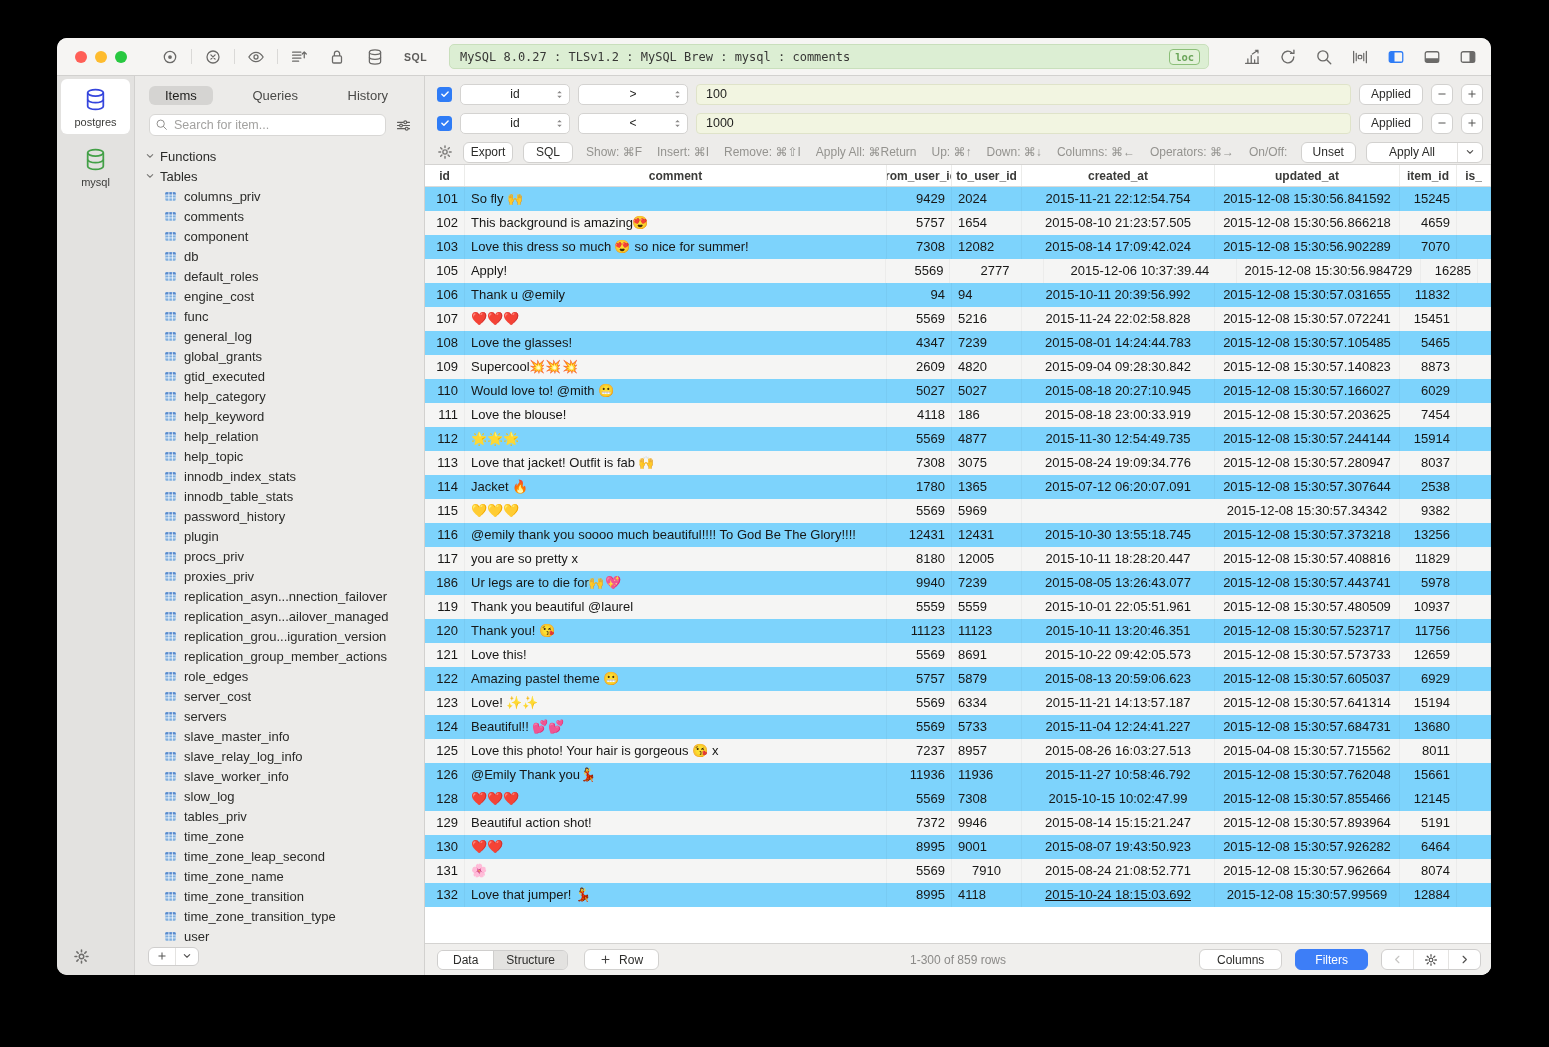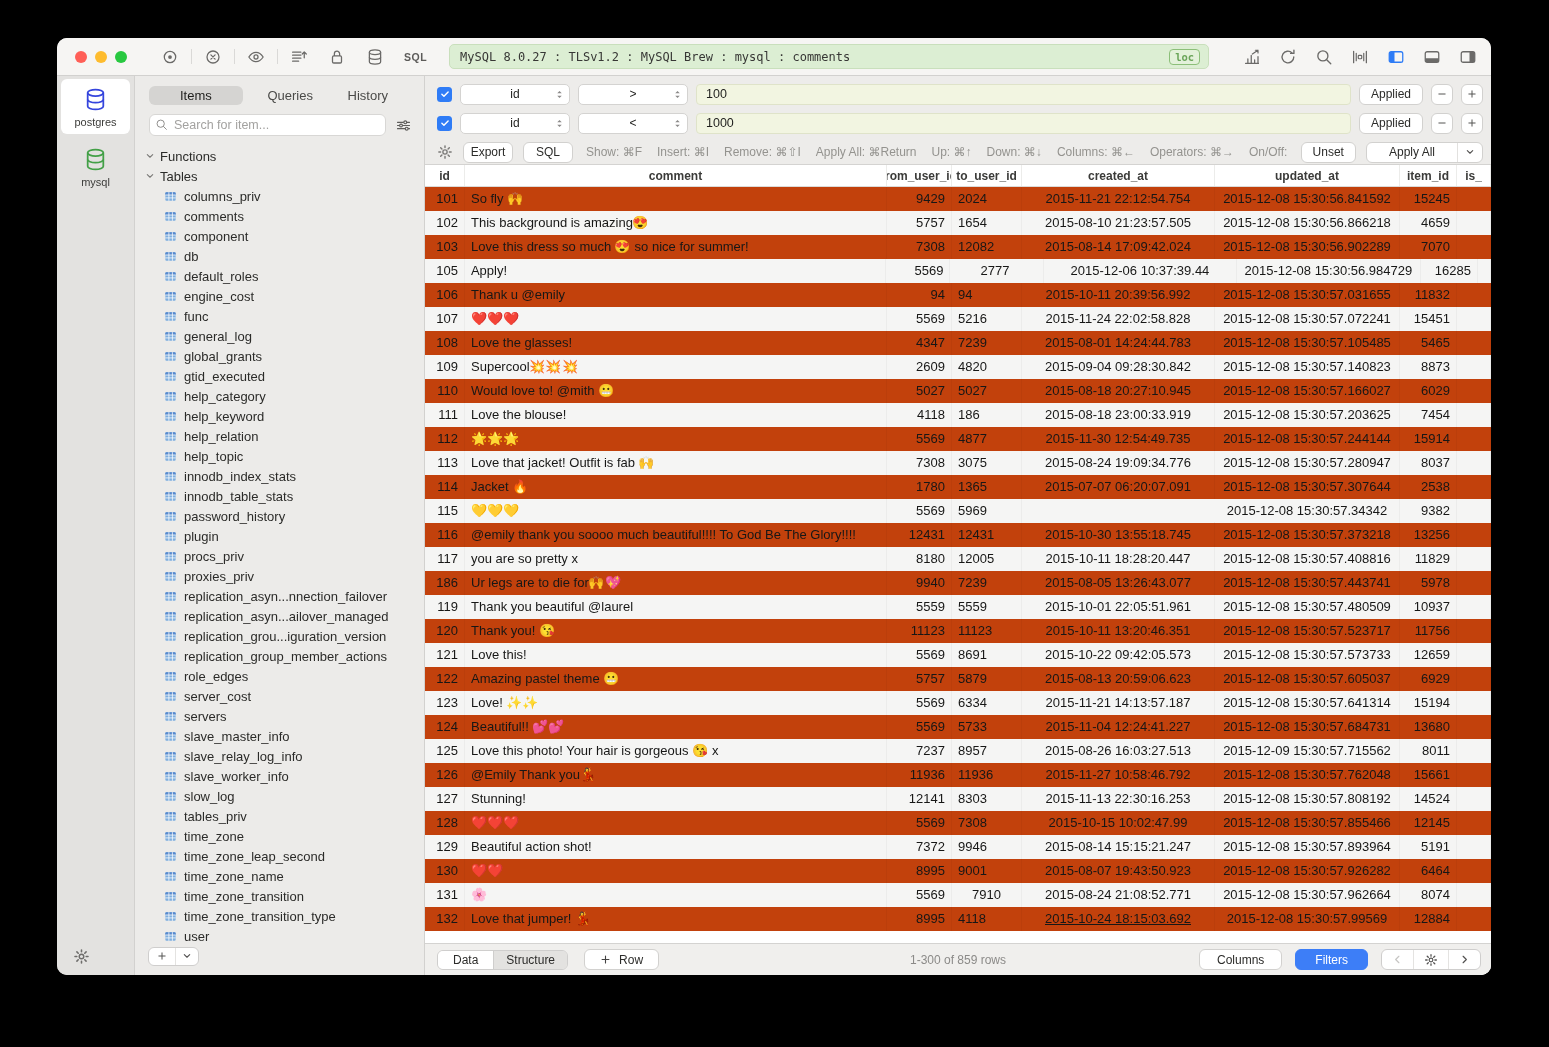--- a/index.html
+++ b/index.html
@@ -36,21 +36,21 @@
   .conn .ic { width:25px; height:25px; }
   .conn-label { font-size:11px; color:#3c3c3a; margin-top:4px; }
   .conn.pg .ic { color:#3545dd; } .conn.my .ic { color:#43a047; }
   .rail-bottom { margin-top:auto; padding:0 0 10px 16px; }
   .rail-bottom .ic { width:17px; height:17px; color:#6e6d6b; }
 
   
   .sidebar { width:290px; flex:0 0 290px; background:#ecebe9; border-right:1px solid #d2d1cf; display:flex; flex-direction:column; min-height:0; }
   .tabs { display:flex; align-items:center; justify-content:space-between; padding:10px 26px 2px 14px; }
   .tab { font-size:13px; color:#4a4a48; padding:2px 10px; border-radius:6px; }
-  .tab.active { background:#d5d4d2; color:#1e1e1c; padding:2px 31px; }
+  .tab.active { background:#d5d4d2; color:#1e1e1c; padding:2px 16px; }
   .searchrow { display:flex; align-items:center; padding:7px 12px 4px 14px; gap:9px; }
   .searchbox { flex:1; position:relative; }
   .searchbox .ic { position:absolute; left:6px; top:4px; width:13px; height:13px; color:#8e8d8b; }
   .searchbox input { width:100%; height:22px; border:1px solid #d8d7d5; border-radius:6px; background:#fff;
                      padding:0 8px 0 24px; font-size:12.5px; color:#333; font-family:inherit; outline:none; }
   .searchbox input::placeholder { color:#a3a2a0; }
   .sliders-ic { width:17px; height:17px; color:#5e5d5b; }
   .tree { flex:1; overflow:hidden; padding-top:6px; }
   .tree-section { height:20px; display:flex; align-items:center; gap:5px; padding-left:10px; font-size:13px; color:#2b2b29; }
   .tree-section .ic { width:10px; height:10px; color:#7c7b79; }
@@ -84,21 +84,21 @@
   .applyall { display:flex; align-items:center; padding:0; }
   .applyall .lbl { padding:0 22px; }
   .applyall .chev { border-left:1px solid #e2e1df; height:100%; display:grid; place-items:center; padding:0 7px; }
   .applyall .ic { width:10px; height:10px; color:#555453; }
 
   
   .ghead { flex:0 0 22px; display:flex; background:#fff; border-bottom:1px solid #dbdbd9; }
   .hcell { display:flex; align-items:center; justify-content:center; font-size:12px; font-weight:bold; color:#3b3b39;
            border-right:1px solid #ececea; white-space:nowrap; overflow:hidden; }
   .grows { flex:1; overflow:hidden; }
-  .trow { height:24px; display:flex; background:#c2410c; }
+  .trow { height:24px; display:flex; background:#7dd3fc; }
   .trow.alt { background:#f5f5f4; }
   .cell { font-size:13px; color:#171716; line-height:24px; padding:0 6px; white-space:nowrap; overflow:hidden;
           border-right:1px solid rgba(0,0,0,.035); }
   .a-r { text-align:right; } .a-c { text-align:center; } .a-l { text-align:left; }
 
   
   .statusbar { flex:0 0 32px; background:#f0efed; border-top:1px solid #d4d3d1; display:flex; align-items:center;
                padding:0 10px 0 12px; position:relative; }
   .seg { display:flex; height:20px; border:1px solid #cfcecd; border-radius:6px; overflow:hidden; font-size:12px; color:#2c2c2a; }
   .seg .s1 { background:#fff; padding:0 15px; line-height:19px; }
@@ -801,21 +801,21 @@
             <div class="cell a-c" style="width: 193px;">2015-08-24 19:09:34.776</div>
             <div class="cell a-c" style="width: 185px;">2015-12-08 15:30:57.280947</div>
             <div class="cell a-r" style="width: 57px;">8037</div>
             <div class="cell a-l" style="width: 34px; flex: 1 1 0%;"></div>
           </div>
           <div class="trow">
             <div class="cell a-r" style="width: 40px;">114</div>
             <div class="cell a-l" style="width: 422px;">Jacket 🔥</div>
             <div class="cell a-r" style="width: 65px;">1780</div>
             <div class="cell a-l" style="width: 70px;">1365</div>
-            <div class="cell a-c" style="width: 193px;">2015-07-07 06:20:07.091</div>
+            <div class="cell a-c" style="width: 193px;">2015-07-12 06:20:07.091</div>
             <div class="cell a-c" style="width: 185px;">2015-12-08 15:30:57.307644</div>
             <div class="cell a-r" style="width: 57px;">2538</div>
             <div class="cell a-l" style="width: 34px; flex: 1 1 0%;"></div>
           </div>
           <div class="trow alt">
             <div class="cell a-r" style="width: 40px;">115</div>
             <div class="cell a-l" style="width: 422px;">💛💛💛</div>
             <div class="cell a-r" style="width: 65px;">5569</div>
             <div class="cell a-l" style="width: 70px;">5969</div>
             <div class="cell a-c" style="width: 193px; margin-top: 23px;">2015-09-13 14:44:32.209</div>
@@ -912,42 +912,32 @@
             <div class="cell a-c" style="width: 185px;">2015-12-08 15:30:57.684731</div>
             <div class="cell a-r" style="width: 57px;">13680</div>
             <div class="cell a-l" style="width: 34px; flex: 1 1 0%;"></div>
           </div>
           <div class="trow alt">
             <div class="cell a-r" style="width: 40px;">125</div>
             <div class="cell a-l" style="width: 422px;">Love this photo! Your hair is gorgeous 😘 x</div>
             <div class="cell a-r" style="width: 65px;">7237</div>
             <div class="cell a-l" style="width: 70px;">8957</div>
             <div class="cell a-c" style="width: 193px;">2015-08-26 16:03:27.513</div>
-            <div class="cell a-c" style="width: 185px;">2015-12-09 15:30:57.715562</div>
+            <div class="cell a-c" style="width: 185px;">2015-04-08 15:30:57.715562</div>
             <div class="cell a-r" style="width: 57px;">8011</div>
             <div class="cell a-l" style="width: 34px; flex: 1 1 0%;"></div>
           </div>
           <div class="trow">
             <div class="cell a-r" style="width: 40px;">126</div>
             <div class="cell a-l" style="width: 422px;">@Emily Thank you💃</div>
             <div class="cell a-r" style="width: 65px;">11936</div>
             <div class="cell a-l" style="width: 70px;">11936</div>
             <div class="cell a-c" style="width: 193px;">2015-11-27 10:58:46.792</div>
             <div class="cell a-c" style="width: 185px;">2015-12-08 15:30:57.762048</div>
             <div class="cell a-r" style="width: 57px;">15661</div>
-            <div class="cell a-l" style="width: 34px; flex: 1 1 0%;"></div>
-          </div>
-          <div class="trow alt">
-            <div class="cell a-r" style="width: 40px;">127</div>
-            <div class="cell a-l" style="width: 422px;">Stunning!</div>
-            <div class="cell a-r" style="width: 65px;">12141</div>
-            <div class="cell a-l" style="width: 70px;">8303</div>
-            <div class="cell a-c" style="width: 193px;">2015-11-13 22:30:16.253</div>
-            <div class="cell a-c" style="width: 185px;">2015-12-08 15:30:57.808192</div>
-            <div class="cell a-r" style="width: 57px;">14524</div>
             <div class="cell a-l" style="width: 34px; flex: 1 1 0%;"></div>
           </div>
           <div class="trow">
             <div class="cell a-r" style="width: 40px;">128</div>
             <div class="cell a-l" style="width: 422px;">❤️❤️❤️</div>
             <div class="cell a-r" style="width: 65px;">5569</div>
             <div class="cell a-l" style="width: 70px;">7308</div>
             <div class="cell a-c" style="width: 193px;">2015-10-15 10:02:47.99</div>
             <div class="cell a-c" style="width: 185px;">2015-12-08 15:30:57.855466</div>
             <div class="cell a-r" style="width: 57px;">12145</div>

